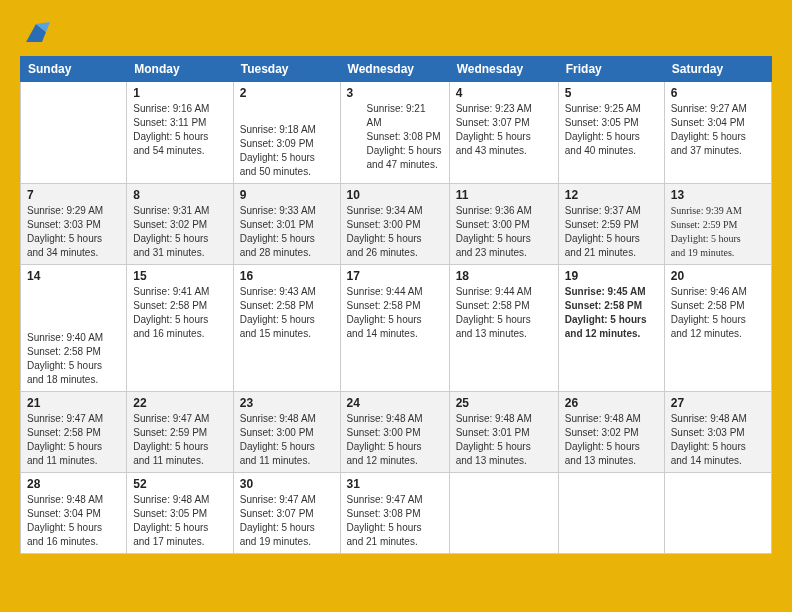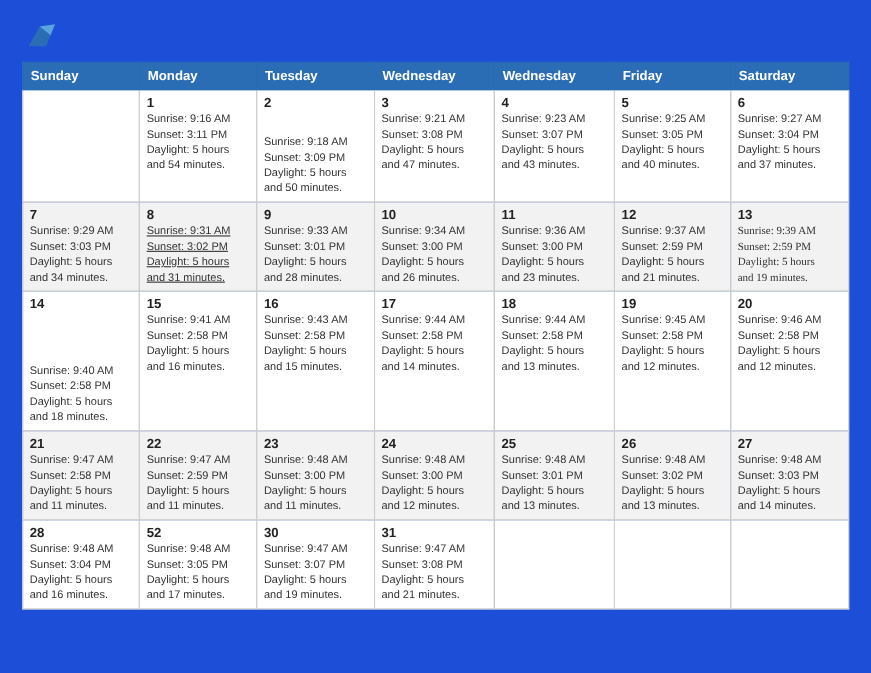--- a/index.html
+++ b/index.html
@@ -6,21 +6,21 @@
     body {
       font-family: Arial, sans-serif;
       background: #fff;
       width: 792px;
       height: 612px;
       overflow: hidden;
     }
     .page {
       width: 792px;
       height: 612px;
-      background: #1d4ed8;
+      background: #eab308;
       padding: 18px 20px 10px 20px;
     }
     .header {
       display: flex;
       justify-content: space-between;
       align-items: flex-start;
       margin-bottom: 10px;
     }
     .logo {
       display: flex;
@@ -138,21 +138,21 @@
           </td>
           <td>
             <div class="day-num">2</div>
             <div class="day-info" style="white-space: pre-line; margin-top: 23px;">Sunrise: 9:18 AM
 Sunset: 3:09 PM
 Daylight: 5 hours
 and 50 minutes.</div>
           </td>
           <td>
             <div class="day-num">3</div>
-            <div class="day-info" style="white-space: pre-line;">Sunrise: 9:21 AM
+            <div class="day-info" style="white-space: pre-line; margin-left: 20px;">Sunrise: 9:21 AM
 Sunset: 3:08 PM
 Daylight: 5 hours
 and 47 minutes.</div>
           </td>
           <td>
             <div class="day-num">4</div>
             <div class="day-info" style="white-space: pre-line;">Sunrise: 9:23 AM
 Sunset: 3:07 PM
 Daylight: 5 hours
 and 43 minutes.</div>
@@ -175,21 +175,21 @@
         <tr class="row-shaded">
           <td>
             <div class="day-num">7</div>
             <div class="day-info" style="white-space: pre-line;">Sunrise: 9:29 AM
 Sunset: 3:03 PM
 Daylight: 5 hours
 and 34 minutes.</div>
           </td>
           <td>
             <div class="day-num">8</div>
-            <div class="day-info" style="white-space: pre-line; text-decoration: underline;">Sunrise: 9:31 AM
+            <div class="day-info" style="white-space: pre-line;">Sunrise: 9:31 AM
 Sunset: 3:02 PM
 Daylight: 5 hours
 and 31 minutes.</div>
           </td>
           <td>
             <div class="day-num">9</div>
             <div class="day-info" style="white-space: pre-line;">Sunrise: 9:33 AM
 Sunset: 3:01 PM
 Daylight: 5 hours
 and 28 minutes.</div>
@@ -254,21 +254,21 @@
           </td>
           <td>
             <div class="day-num">18</div>
             <div class="day-info" style="white-space: pre-line;">Sunrise: 9:44 AM
 Sunset: 2:58 PM
 Daylight: 5 hours
 and 13 minutes.</div>
           </td>
           <td>
             <div class="day-num">19</div>
-            <div class="day-info" style="white-space: pre-line;">Sunrise: 9:45 AM
+            <div class="day-info" style="white-space: pre-line; font-weight: bold;">Sunrise: 9:45 AM
 Sunset: 2:58 PM
 Daylight: 5 hours
 and 12 minutes.</div>
           </td>
           <td>
             <div class="day-num">20</div>
             <div class="day-info" style="white-space: pre-line;">Sunrise: 9:46 AM
 Sunset: 2:58 PM
 Daylight: 5 hours
 and 12 minutes.</div>

